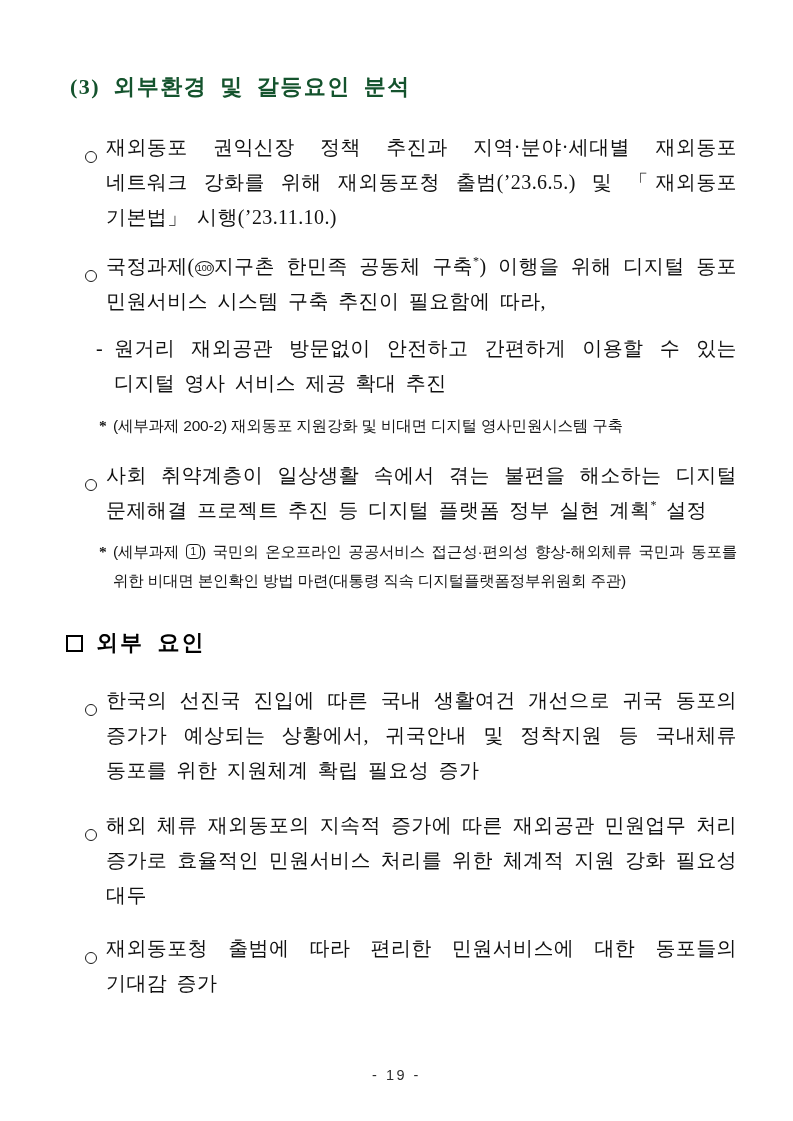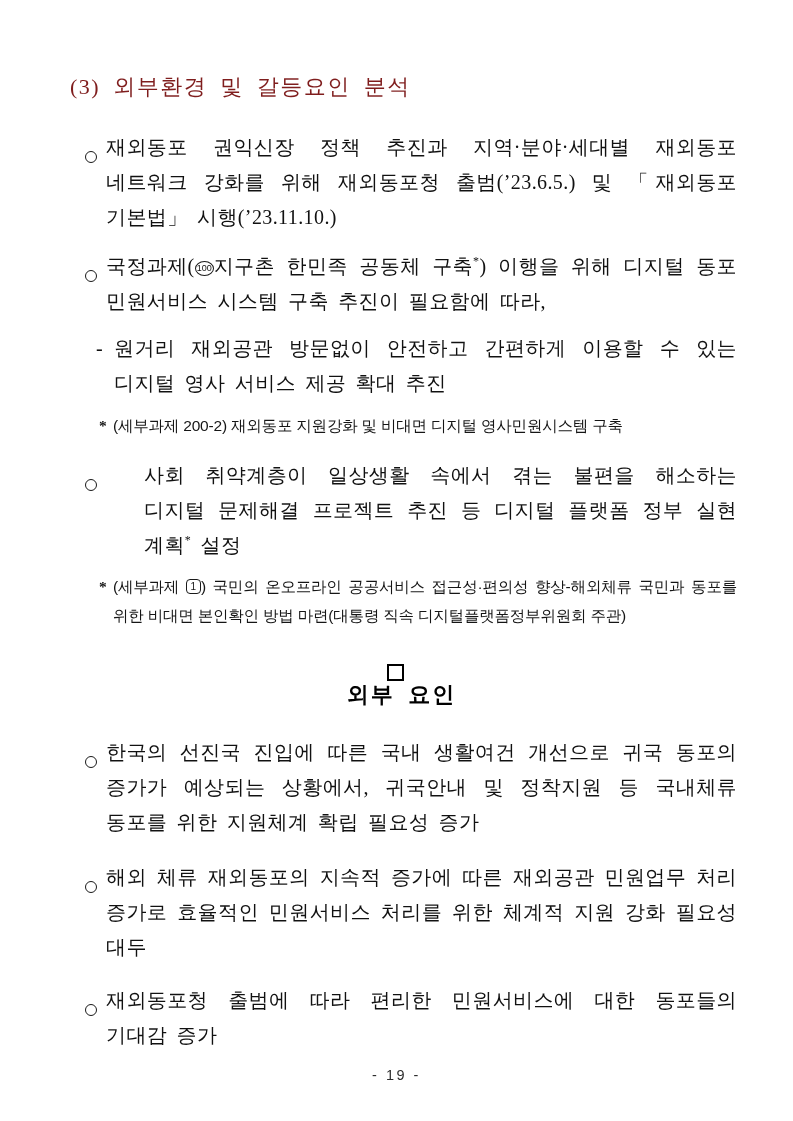--- a/index.html
+++ b/index.html
@@ -21,39 +21,39 @@
     position: absolute;
     top: 0; left: 0; right: 0; bottom: 0;
     padding: 0 56px 0 66px;
     box-sizing: border-box;
   }
 
   
   .doc-title {
     margin-top: 72px;
     font-size: 22px;
-    font-weight: normal;
+    font-weight: bold;
     letter-spacing: 1.5px;
     word-spacing: 6px;
     margin-left: 4px;
     line-height: 30px;
-    color: #7f1d1d;
+    color: #14532d;
   }
   .section-heading {
     display: flex;
     align-items: center;
     font-size: 22px;
     font-weight: bold;
     letter-spacing: 2px;
     word-spacing: 6px;
     line-height: 28px;
     color: #000;
   }
   .section-heading.first { margin-top: 32px; }
-  .section-heading.second { margin-top: 34px; flex-direction: column; }
+  .section-heading.second { margin-top: 34px; }
   .square-icon {
     display: inline-block;
     width: 17px;
     height: 17px;
     border: 2.2px solid #000;
     margin-right: 13px;
     flex: 0 0 auto;
     box-sizing: border-box;
   }
 
@@ -149,21 +149,21 @@
     min-width: 15px;
     height: 15px;
     font-size: 10px;
     border-radius: 4px;
   }
 
   
   .mt-b1 { margin-top: 28px; }
   .mt-b2 { margin-top: 14px; }
   .mt-fn1 { margin-top: 10px; }
-  .mt-b3 { margin-top: 18px; gap: 38px; }
+  .mt-b3 { margin-top: 18px; }
   .mt-fn2 { margin-top: 9px; }
   .mt-s2b1 { margin-top: 26px; }
   .mt-s2b2 { margin-top: 18px; }
   .mt-s2b3 { margin-top: 20px; }
 
   
   .page-footer {
     position: absolute;
     bottom: 38px;
     left: 0;

